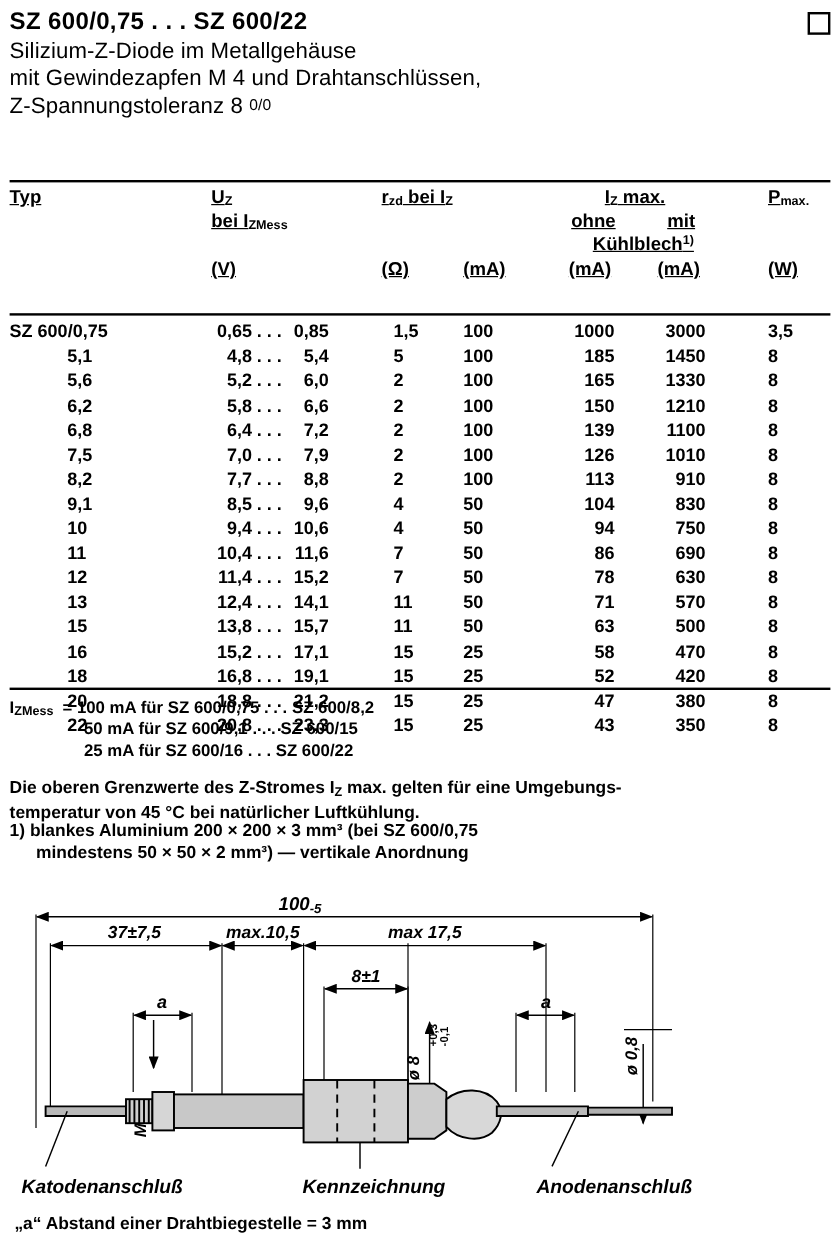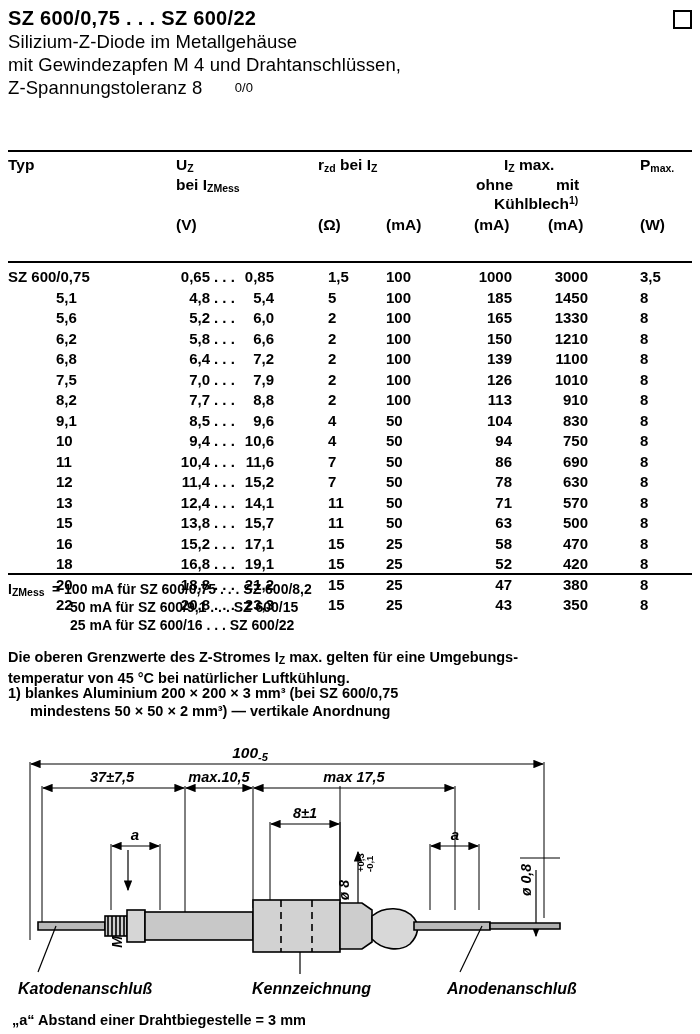--- a/index.html
+++ b/index.html
@@ -35,21 +35,20 @@
     line-height: 24px;
   }
   .hdr-sub {
     font-size: 18.5px;
     line-height: 23px;
     letter-spacing: 0.1px;
   }
   .hdr-sub .frac {
     font-size: 13px;
     vertical-align: 2px;
-    margin-left: 27px;
   }
   .corner-box {
     position: absolute;
     right: 8px;
     top: 10px;
     width: 15px;
     height: 15px;
     border: 2px solid #000;
   }
   
@@ -69,20 +68,21 @@
     position: absolute;
     left: 8px;
     top: 156px;
     width: 684px;
     font-size: 15.5px;
     font-weight: bold;
   }
   .th {
     position: absolute;
     white-space: nowrap;
+    text-decoration: underline;
   }
   .sub {
     font-size: 10.5px;
     vertical-align: -2px;
   }
   .sup {
     font-size: 10.5px;
     vertical-align: 5px;
   }
   

